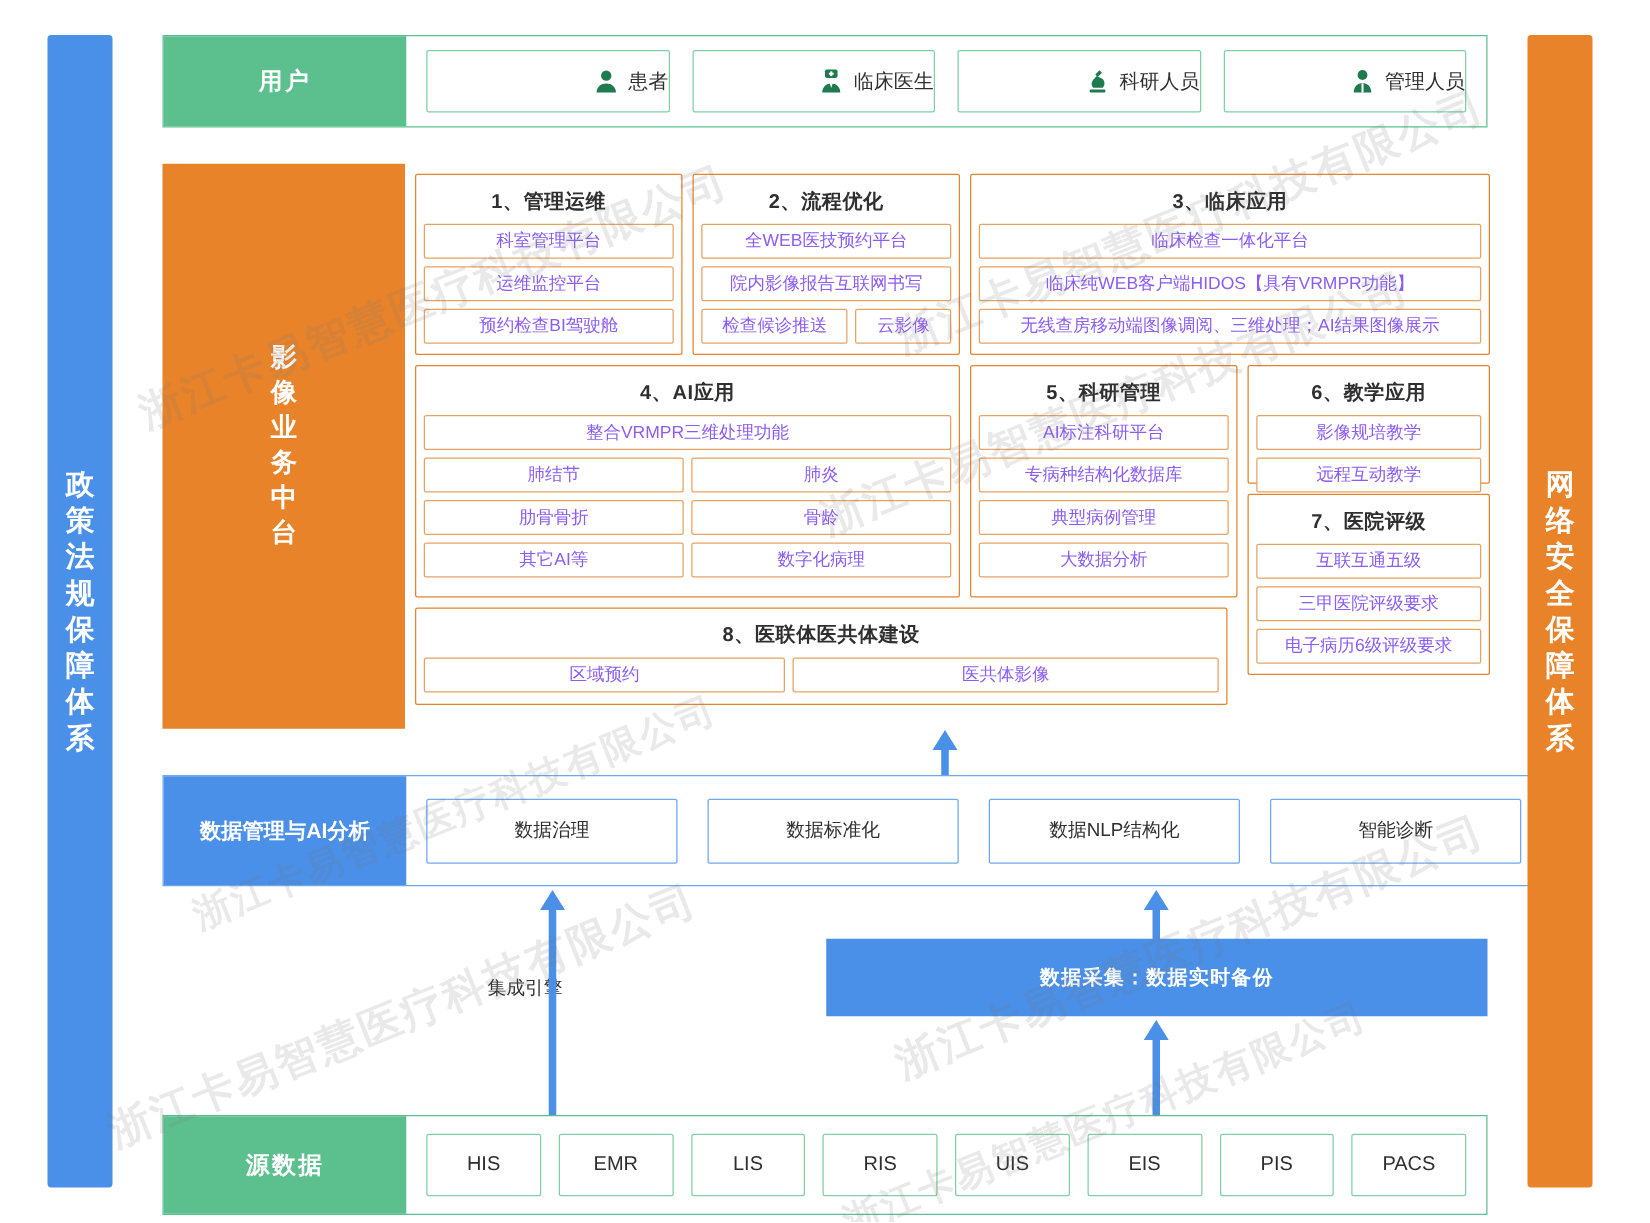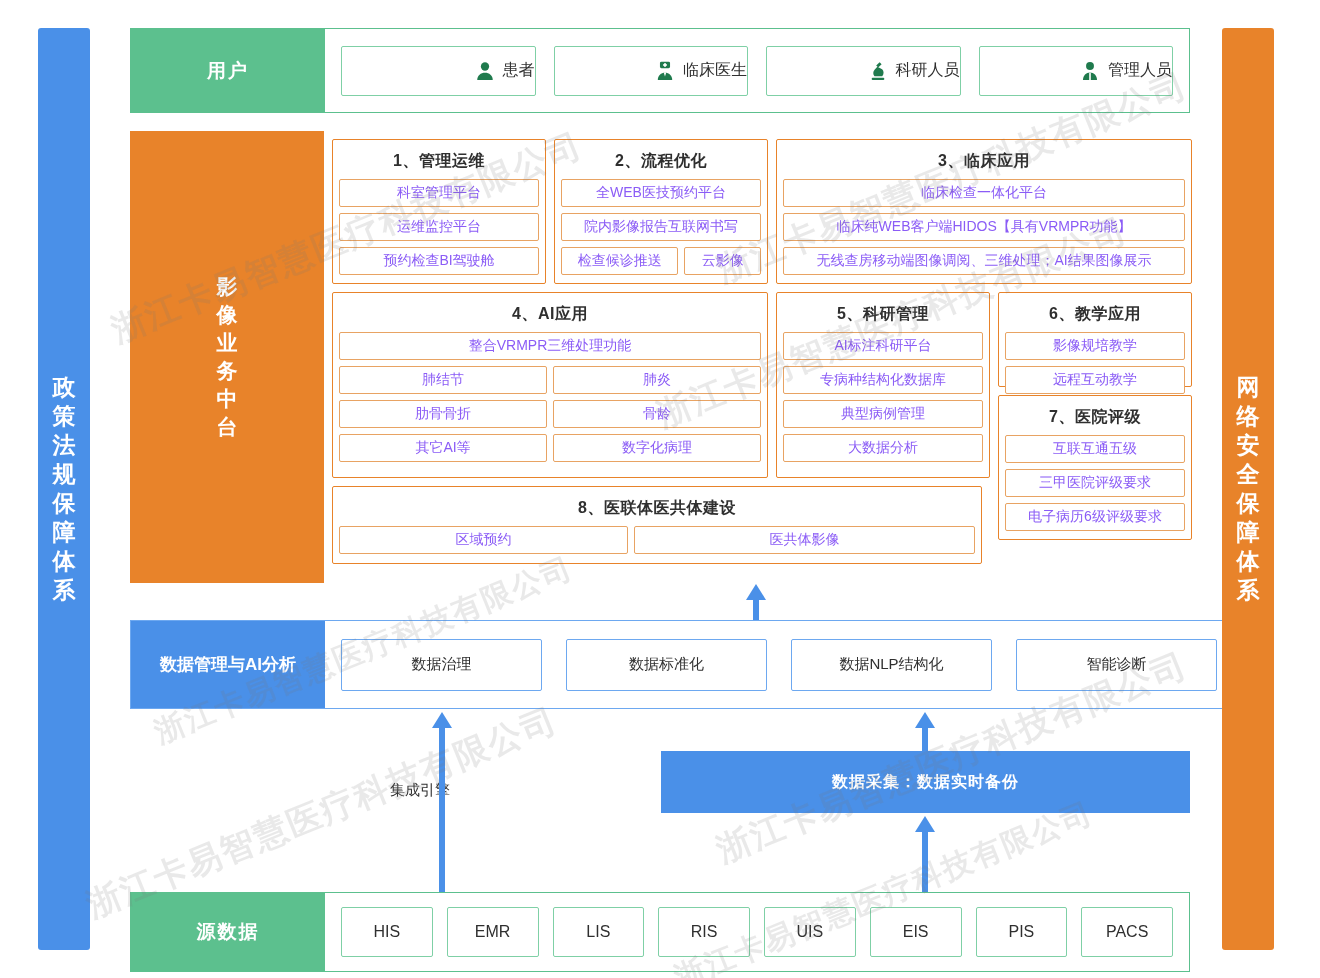--- a/index.html
+++ b/index.html
@@ -58,21 +58,21 @@
   
   #main-col {
     position: absolute;
     left: 130px; top: 28px;
     width: 1060px; height: 922px;
   }
 
   
   .band { display: flex; }
   #row-users {
-    position: absolute; left: 0; top: 0; width: 1060px; height: 85px;
+    position: absolute; left: 0; top: 0; width: 1060px; height: 74px;
     border: 1px solid #5cc08e; background: #fff;
   }
   #users-label {
     width: 194px; height: 100%;
     background: #5cc08e; color:#fff;
     display:flex; align-items:center; justify-content:center;
     font-size: 19px; font-weight: 700; letter-spacing: 2px;
   }
   #users-items { flex:1; display:flex; align-items:center; gap: 18px; padding: 0 16px; }
   .user-card {

